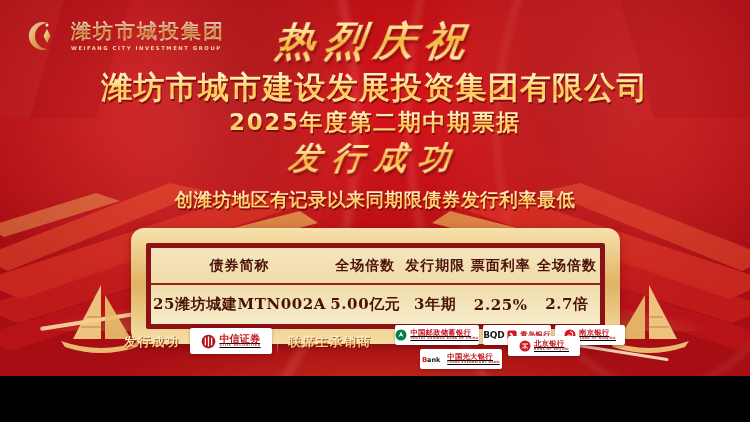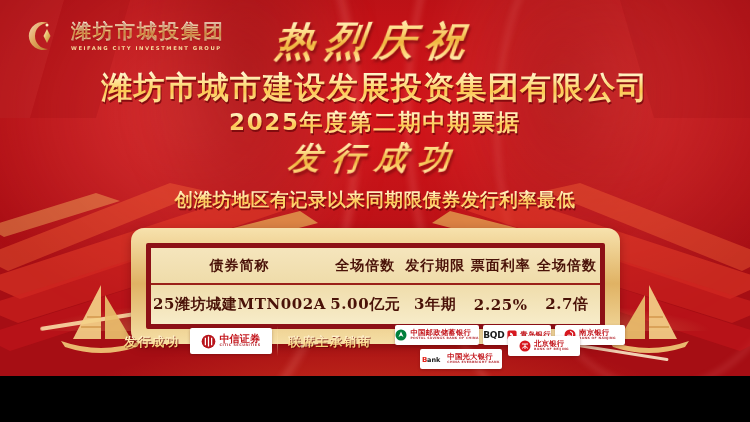--- a/index.html
+++ b/index.html
@@ -100,21 +100,21 @@
     -webkit-background-clip:text;background-clip:text;color:transparent;
     filter:drop-shadow(1px 1.4px .4px rgba(105,5,8,.7));}
   .lbl-main{left:124px;top:14px;}
   .lbl-joint{left:288px;top:14px;}
   .divider{position:absolute;left:277px;top:6px;width:1px;height:30px;background:linear-gradient(180deg,rgba(255,225,170,0),rgba(255,228,175,.55),rgba(255,225,170,0));}
 
   .chip{position:absolute;background:#fff;border-radius:2px;display:flex;align-items:center;
     justify-content:center;gap:3px;padding:0 4px;box-shadow:0 1px 3px rgba(60,0,0,.3);overflow:hidden;}
   .chip .cn{font-size:8.6px;font-weight:700;color:#c3161c;letter-spacing:.2px;white-space:nowrap;line-height:1.05;}
   .chip .en{font-size:3.1px;font-weight:700;color:#b8333a;letter-spacing:.35px;white-space:nowrap;line-height:1.1;}
-  .chip .stack{display:flex;flex-direction:column;align-items:flex-start;}
+  .chip .stack{display:flex;flex-direction:column;align-items:flex-start;text-decoration:underline;}
   .chip .mark{flex:0 0 auto;display:flex;align-items:center;}
 
   .ch-citic{left:190px;top:8px;width:82px;height:26px;}
   .ch-psbc {left:395px;top:5px;width:84px;height:20px;}
   .ch-bqd  {left:483px;top:5px;width:68px;height:20px;}
   .ch-boNJ {left:555px;top:5px;width:70px;height:20px;}
   .ch-ceb  {left:420px;top:29px;width:82px;height:20px;}
   .ch-bob  {left:508px;top:16px;width:72px;height:20px;}
 
   .ch-psbc .cn,.ch-bqd .cn,.ch-boNJ .cn,.ch-ceb .cn,.ch-bob .cn{font-size:7.4px;}

